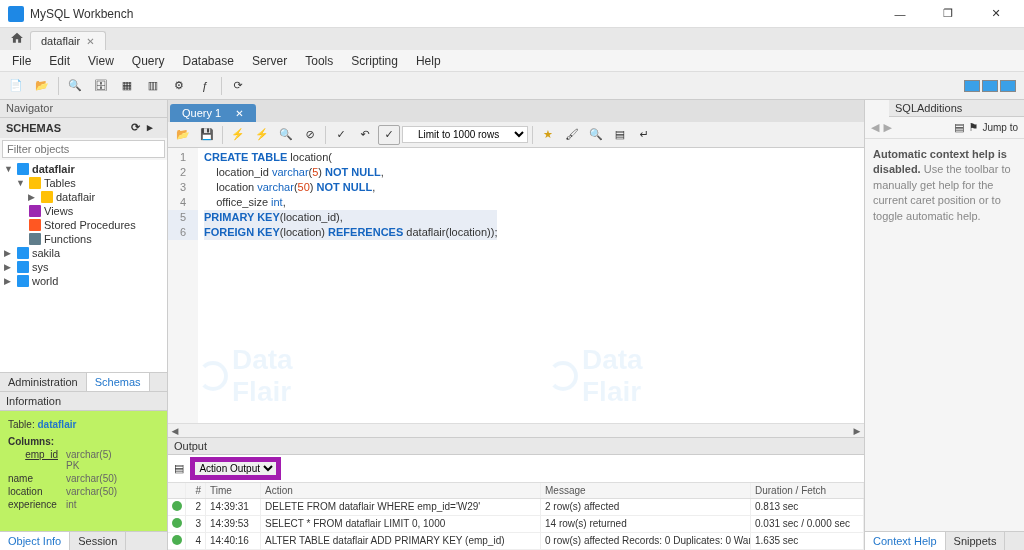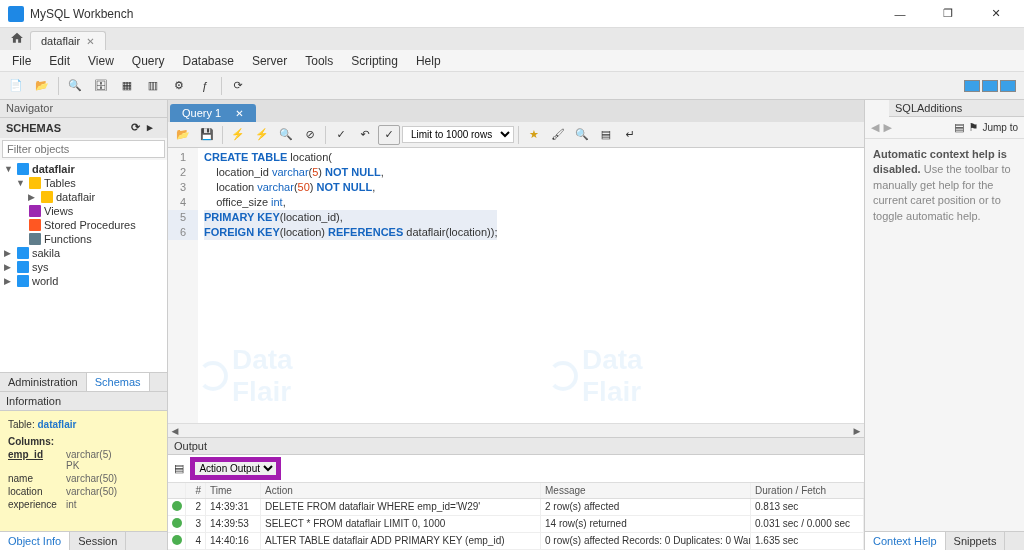--- a/index.html
+++ b/index.html
@@ -35,35 +35,35 @@
 .ticon.db { background: #2196F3; }
 .ticon.tb { background: #FFC107; }
 .ticon.vw { background: #9C27B0; }
 .ticon.sp { background: #FF5722; }
 .ticon.fn { background: #607D8B; }
 .tnode.bold { font-weight: bold; }
 .leftTabs { display: flex; border-top: 1px solid #ccc; background: #e8e8e8; font-size: 11px; }
 .lefttab { padding: 3px 8px; cursor: pointer; border-right: 1px solid #ccc; }
 .lefttab.active { background: #fff; color: #2277cc; }
 .infohdr { padding: 3px 6px; background: #e8e8e8; border-top: 1px solid #ccc; border-bottom: 1px solid #ccc; }
-.infobox { flex: 0 0 120px; padding: 8px; background: #fef9c3; overflow: auto; font-size: 10px; }
+.infobox { flex: 0 0 120px; padding: 8px; background: #bef264; overflow: auto; font-size: 10px; }
 .infobox .tblname { color: #2277cc; font-weight: bold; }
 .infobox .colshdr { font-weight: bold; margin-top: 6px; }
 .colrow { display: flex; gap: 8px; margin-top: 2px; }
 .colrow .cn { width: 50px; }
 .colrow .ct { color: #666; }
-.colrow.pk .cn { text-decoration: underline; font-weight: bold; }
+.colrow.pk .cn { text-decoration: underline; font-weight: normal; text-align: right; }
 .bottomtabs { display: flex; border-top: 1px solid #ccc; background: #e8e8e8; font-size: 11px; }
 .center { flex: 1; display: flex; flex-direction: column; min-width: 0; }
 .querytabs { height: 22px; background: #e0e0e0; display: flex; align-items: flex-end; }
 .querytab { padding: 3px 12px; background: #4a8bc5; color: #fff; font-size: 11px; border-radius: 3px 3px 0 0; margin-left: 2px; display: flex; gap: 14px; align-items: center; }
 .editortoolbar { height: 26px; background: #f0f0f0; border-bottom: 1px solid #ccc; display: flex; align-items: center; padding: 0 4px; gap: 2px; }
 .etbtn { width: 22px; height: 20px; display: flex; align-items: center; justify-content: center; cursor: pointer; border: 1px solid transparent; border-radius: 2px; font-size: 11px; }
 .etbtn.outlined { border: 1px solid #aaa; }
-.limitsel { font-size: 10px; padding: 1px 4px; border: 1px solid #ccc; background: #fff; }
+.limitsel { font-size: 10px; padding: 1px 11px; border: 1px solid #ccc; background: #fff; }
 .editor { flex: 1; background: #fff; overflow: auto; font-family: Consolas, monospace; font-size: 11px; display: flex; position: relative; }
 .gutter { width: 30px; background: #f5f5f5; text-align: center; color: #888; padding-top: 2px; }
 .gutter div { height: 15px; line-height: 15px; }
 .gutter div.hl { background: #e8edf5; }
 .code { padding: 2px 6px; }
 .code div { height: 15px; line-height: 15px; white-space: pre; }
 .code div.hl { background: #e8edf5; }
 .kw { color: #1565C0; font-weight: bold; }
 .typ { color: #1565C0; }
 .num { color: #D84315; }

